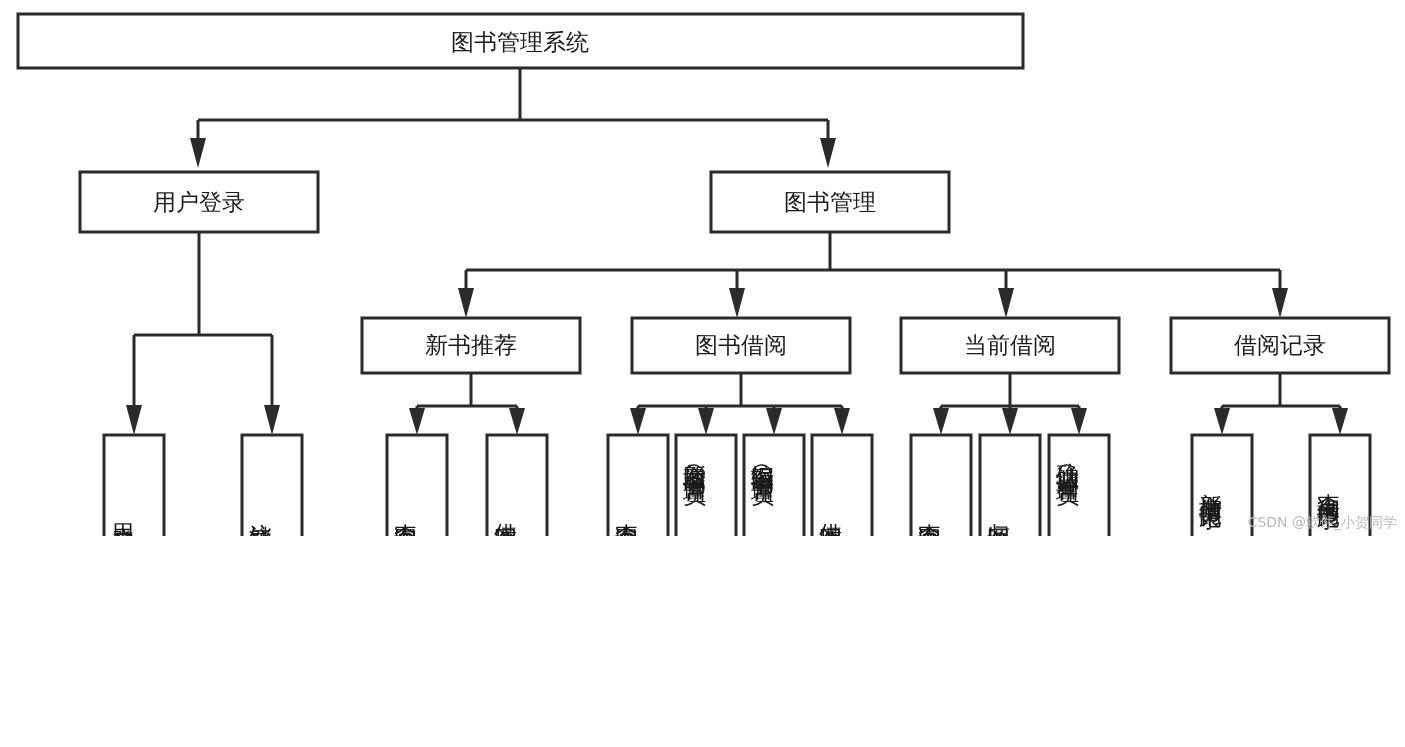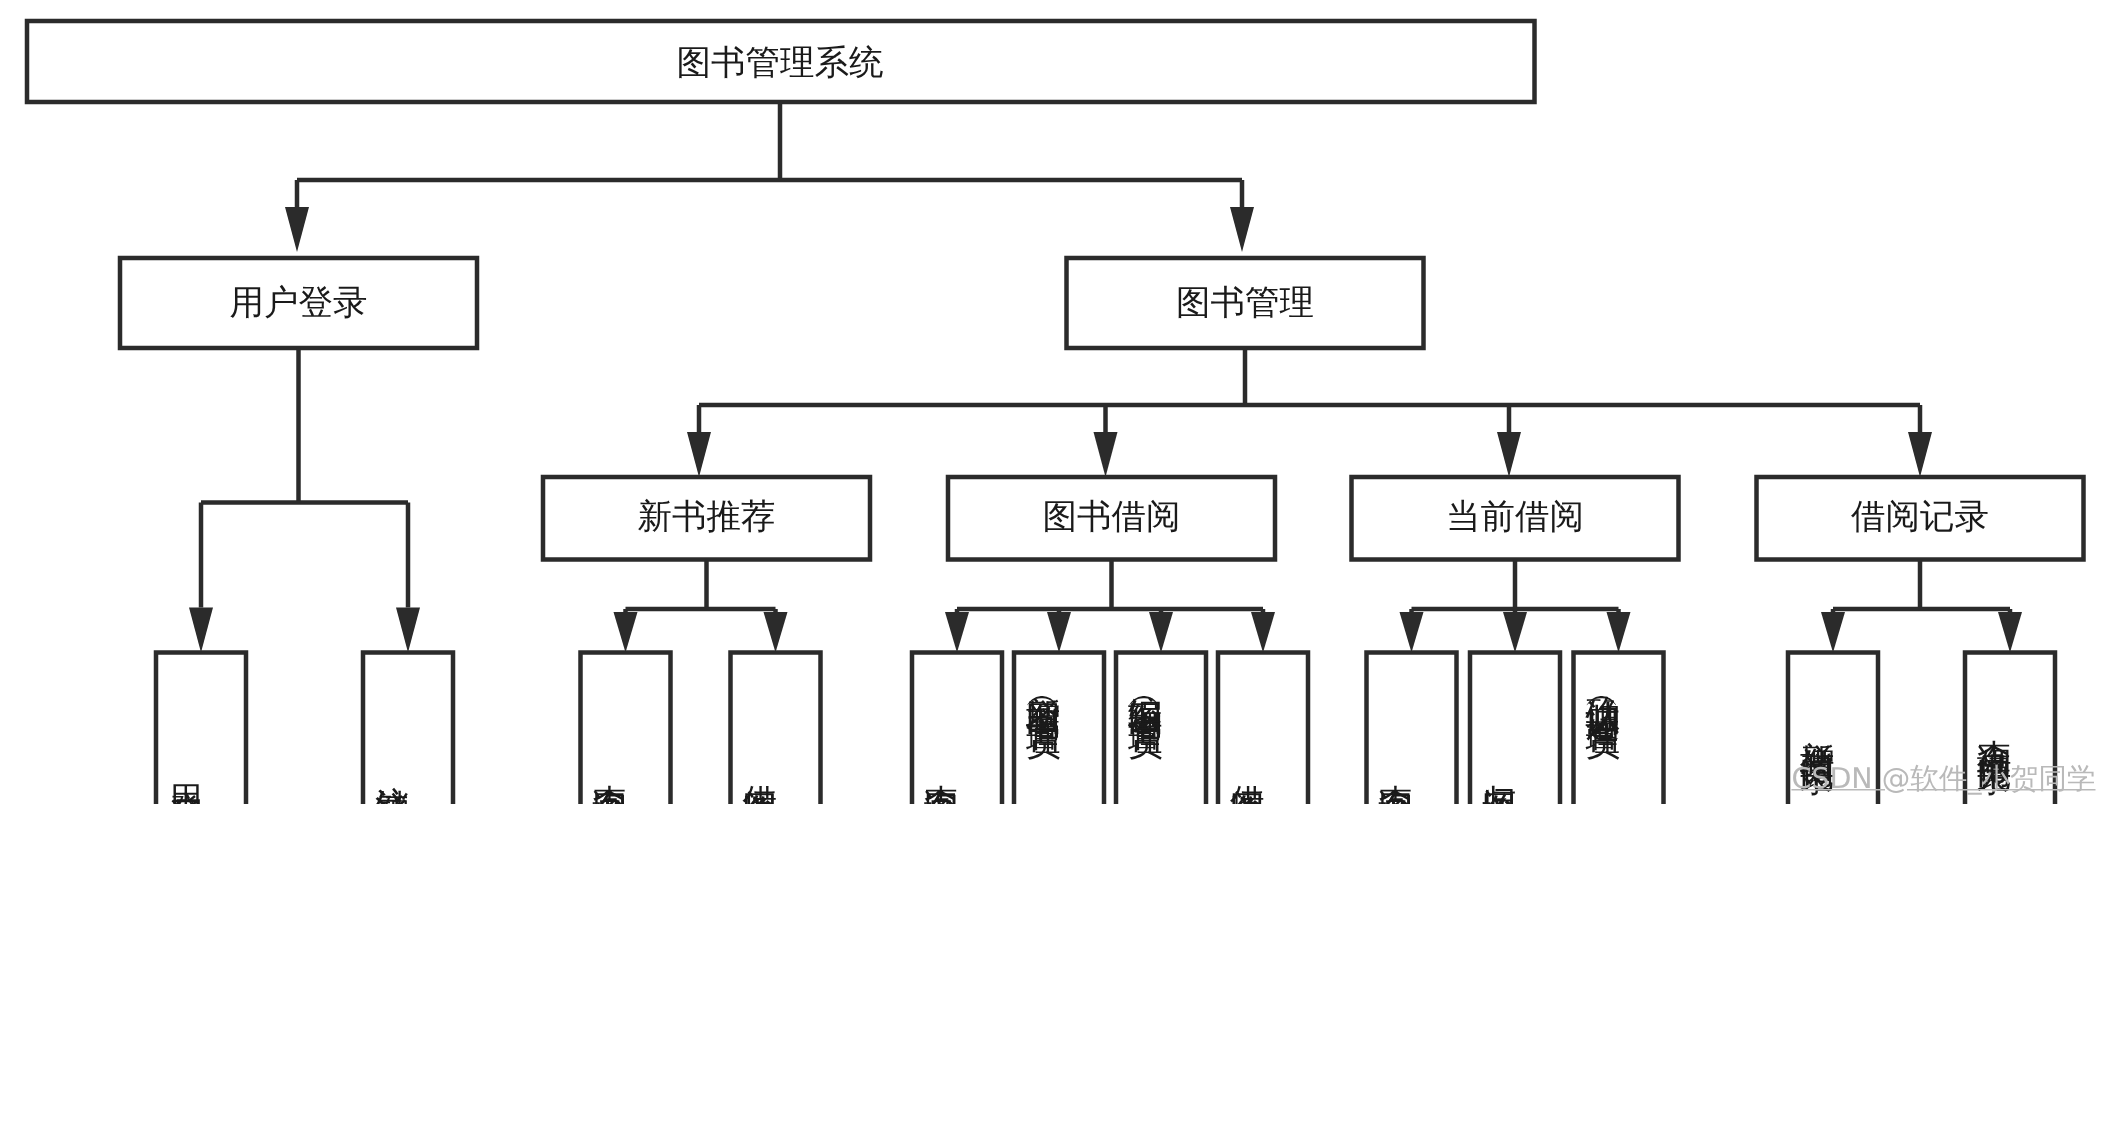--- a/index.html
+++ b/index.html
@@ -60,25 +60,24 @@
     letter-spacing: 3px;
     white-space: nowrap;
     text-align: start;
     pointer-events: none;
   }
   .watermark {
     position: absolute;
     right: 8px;
     bottom: 4px;
     font-family: "DejaVu Sans", "Liberation Sans", sans-serif;
-    font-size: 19px;
+    font-size: 14px;
     color: #b9b9b9;
     white-space: nowrap;
     user-select: none;
-    text-decoration: underline;
   }
 </style>
 </head>
 <body>
 
 <div id="diagram-root">
 
   <svg id="flowchart" viewBox="0 0 1405 747">
 
     <rect class="node-box" x="18" y="14" width="1005" height="54"></rect>

